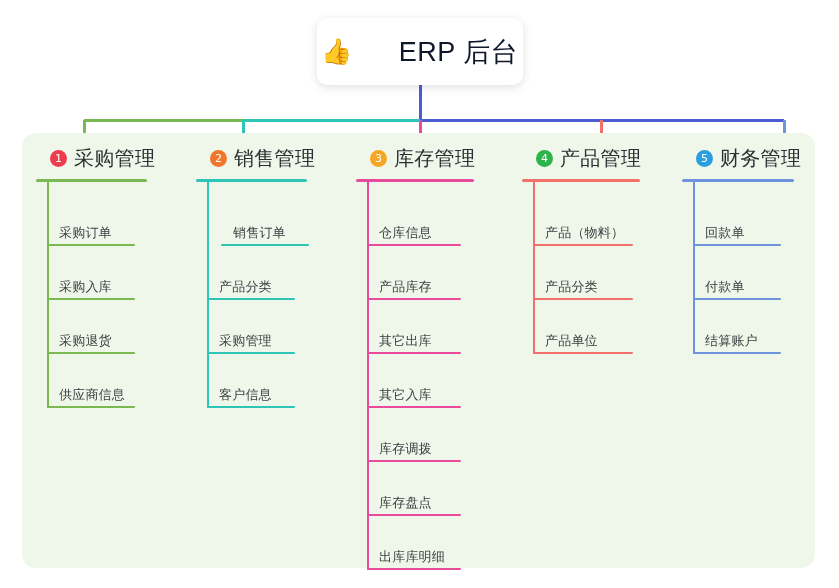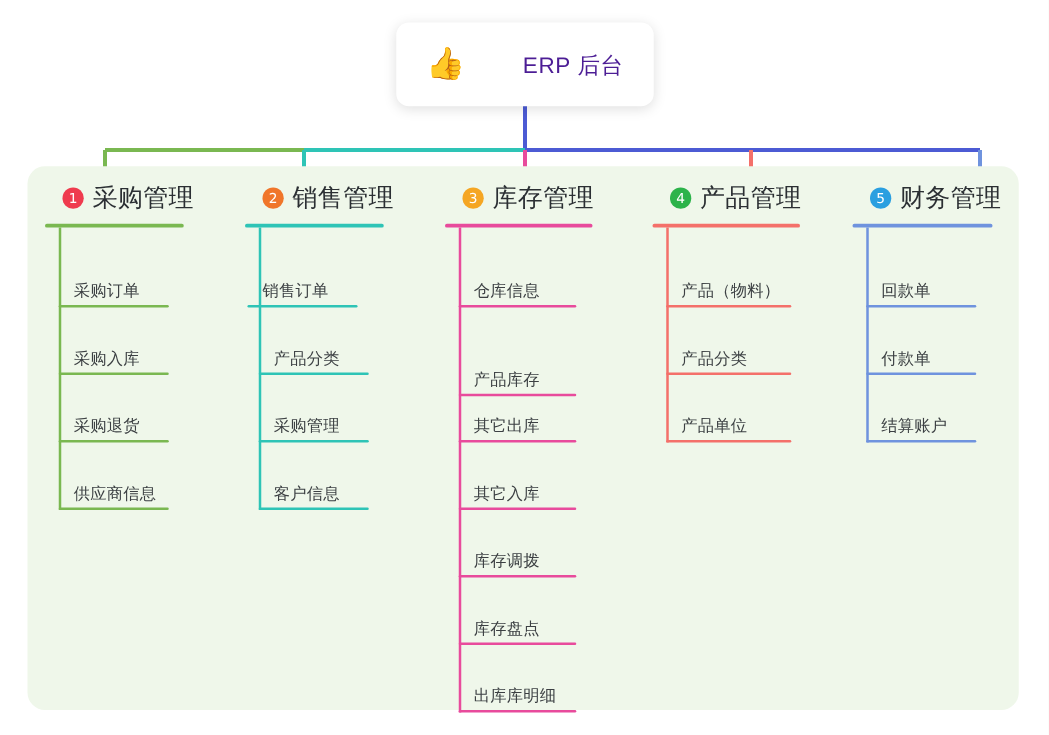--- a/index.html
+++ b/index.html
@@ -15,21 +15,21 @@
   
   .title-card{
     position:absolute;left:317px;top:18px;width:206px;height:67px;
     background:#ffffff;border-radius:10px;
     box-shadow:0 2px 10px rgba(0,0,0,.13);
     display:flex;align-items:center;justify-content:center;
     box-sizing:border-box;
   }
   .title-inner{display:flex;align-items:center;gap:10px;}
   .title-emoji{font-size:25px;line-height:1;}
-  .title-text{font-size:18px;color:#4c1d95;letter-spacing:.5px;white-space:nowrap;margin-left:36px;}
+  .title-text{font-size:27px;color:#0f172a;letter-spacing:.5px;white-space:nowrap;margin-left:36px;}
 
   
   .connectors{position:absolute;left:0;top:0;width:839px;height:180px;}
 
   
   .panel{
     position:absolute;left:22px;top:133px;width:793px;height:435px;
     background:#eff7ea;border-radius:14px;
   }
 
@@ -106,21 +106,21 @@
           <div class="item-rule" style="width: 88px; background: rgb(122, 184, 81);"></div>
         </div>
       </div>
       <div class="col" style="left: 174px; top: 12px;">
         <div class="col-head" style="padding-left: 0px; left: 14px;">
           <span class="badge" style="background: rgb(240, 118, 42);">2</span>
           <span class="col-title">销售管理</span>
         </div>
         <div class="head-rule" style="width: 111px; background: rgb(46, 196, 182);"></div>
         <div class="spine" style="left: 11px; height: 226px; background: rgb(46, 196, 182);"></div>
-        <div class="item" style="left: 2px; top: 75px; width: 88px; height: 26px;">
+        <div class="item" style="left: 25px; top: 75px; width: 88px; height: 26px;">
           <span class="item-label">销售订单</span>
           <div class="item-rule" style="width: 88px; background: rgb(46, 196, 182);"></div>
         </div>
         <div class="item" style="left: 11px; top: 129px; width: 88px; height: 26px;">
           <span class="item-label">产品分类</span>
           <div class="item-rule" style="width: 88px; background: rgb(46, 196, 182);"></div>
         </div>
         <div class="item" style="left: 11px; top: 183px; width: 88px; height: 26px;">
           <span class="item-label">采购管理</span>
           <div class="item-rule" style="width: 88px; background: rgb(46, 196, 182);"></div>
@@ -134,21 +134,21 @@
         <div class="col-head" style="padding-left: 0px; left: 14px;">
           <span class="badge" style="background: rgb(245, 166, 35);">3</span>
           <span class="col-title">库存管理</span>
         </div>
         <div class="head-rule" style="width: 118px; background: rgb(232, 75, 156);"></div>
         <div class="spine" style="left: 11px; height: 388px; background: rgb(232, 75, 156);"></div>
         <div class="item" style="left: 11px; top: 75px; width: 94px; height: 26px;">
           <span class="item-label">仓库信息</span>
           <div class="item-rule" style="width: 94px; background: rgb(232, 75, 156);"></div>
         </div>
-        <div class="item" style="left: 11px; top: 129px; width: 94px; height: 26px; margin-top: 17px;">
+        <div class="item" style="left: 11px; top: 129px; width: 94px; height: 26px;">
           <span class="item-label">产品库存</span>
           <div class="item-rule" style="width: 94px; background: rgb(232, 75, 156);"></div>
         </div>
         <div class="item" style="left: 11px; top: 183px; width: 94px; height: 26px;">
           <span class="item-label">其它出库</span>
           <div class="item-rule" style="width: 94px; background: rgb(232, 75, 156);"></div>
         </div>
         <div class="item" style="left: 11px; top: 237px; width: 94px; height: 26px;">
           <span class="item-label">其它入库</span>
           <div class="item-rule" style="width: 94px; background: rgb(232, 75, 156);"></div>

